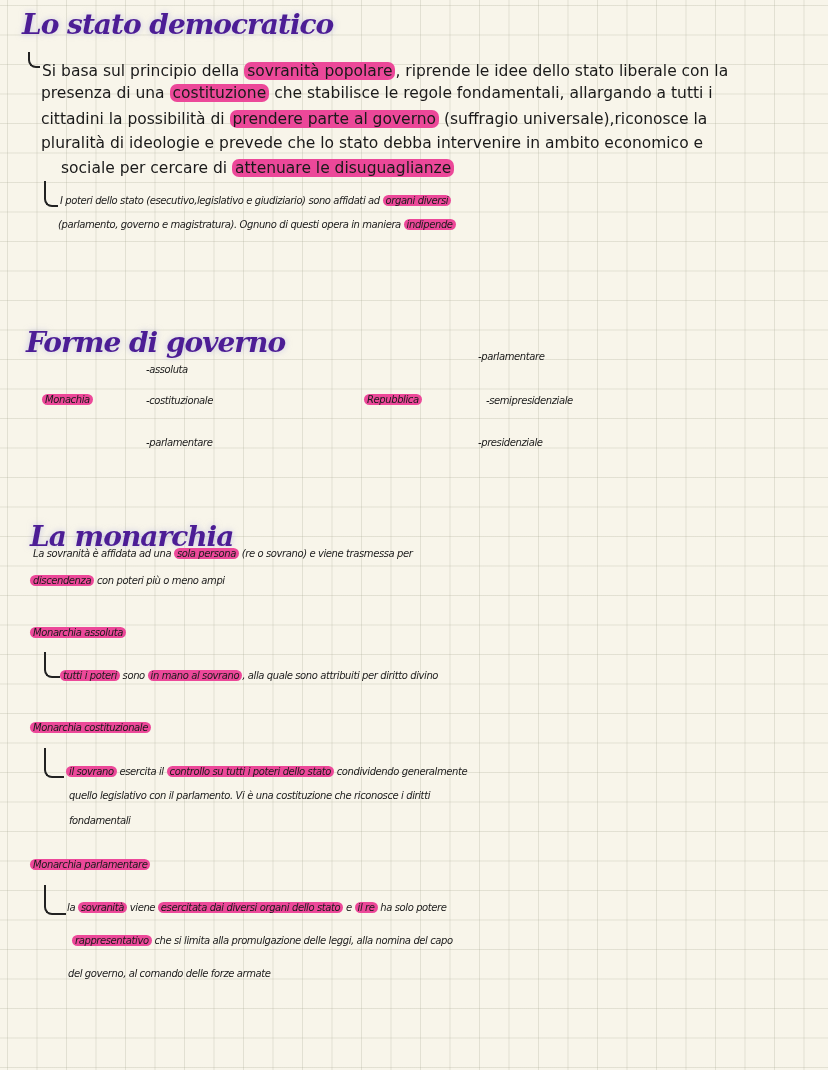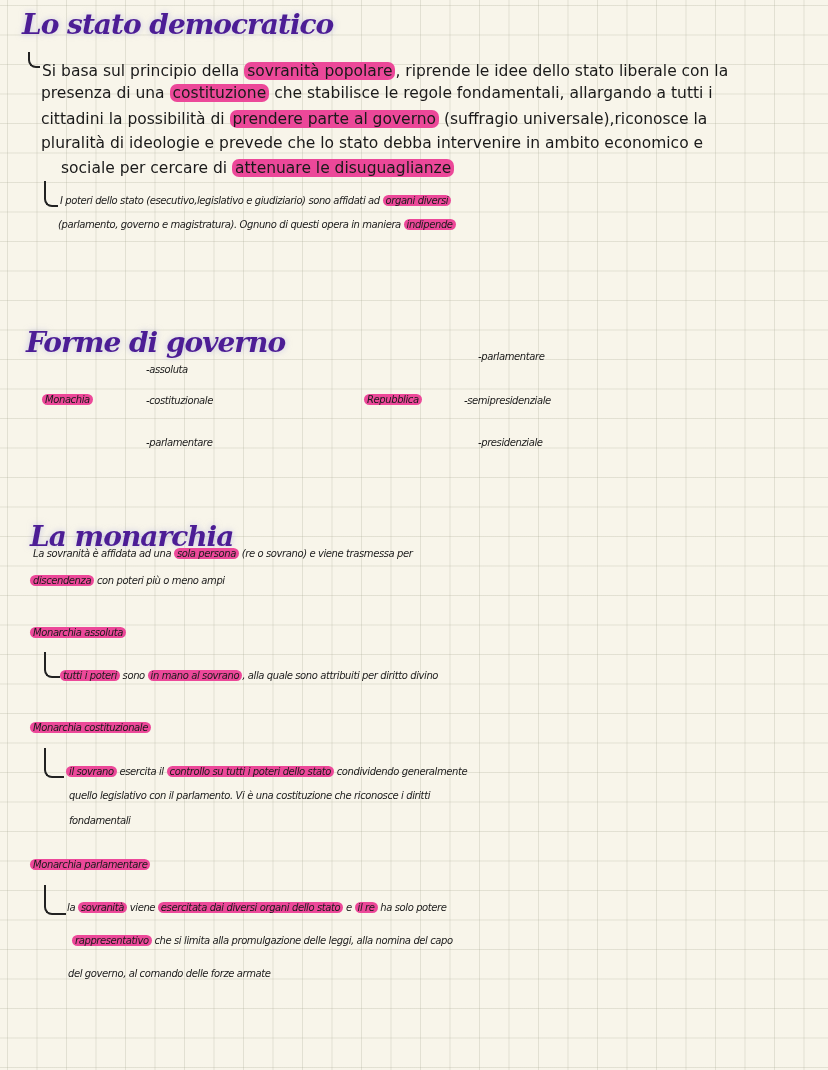--- a/index.html
+++ b/index.html
@@ -65,21 +65,21 @@
 
 <div class="abs title" style="left:26px; top:306px;margin-top:20px;">Forme di governo</div>
 
 <div class="abs nar" style="left:146px; top:364px;">-assoluta</div>
 <div class="abs nar hl" style="left:42px; top:394px;">Monachia</div>
 <div class="abs nar" style="left:146px; top:395px;">-costituzionale</div>
 <div class="abs nar" style="left:146px; top:437px;">-parlamentare</div>
 
 <div class="abs nar" style="left:478px; top:351px;">-parlamentare</div>
 <div class="abs nar hl" style="left:364px; top:394px;">Repubblica</div>
-<div class="abs nar" style="left:464px; top:395px;text-align:right;">-semipresidenziale</div>
+<div class="abs nar" style="left:486px; top:395px;text-align:right;">-semipresidenziale</div>
 <div class="abs nar" style="left:478px; top:437px;">-presidenziale</div>
 
 <div class="abs title" style="left:30px; top:500px;margin-top:20px;">La monarchia</div>
 
 <div class="abs nar" style="left:33px; top:548px;">
   <span>La sovranità è affidata ad una </span><span class="hl">sola persona</span><span> (re o sovrano) e viene trasmessa per</span>
 </div>
 <div class="abs nar" style="left:30px; top:575px;">
   <span class="hl">discendenza</span><span> con poteri più o meno ampi</span>
 </div>

